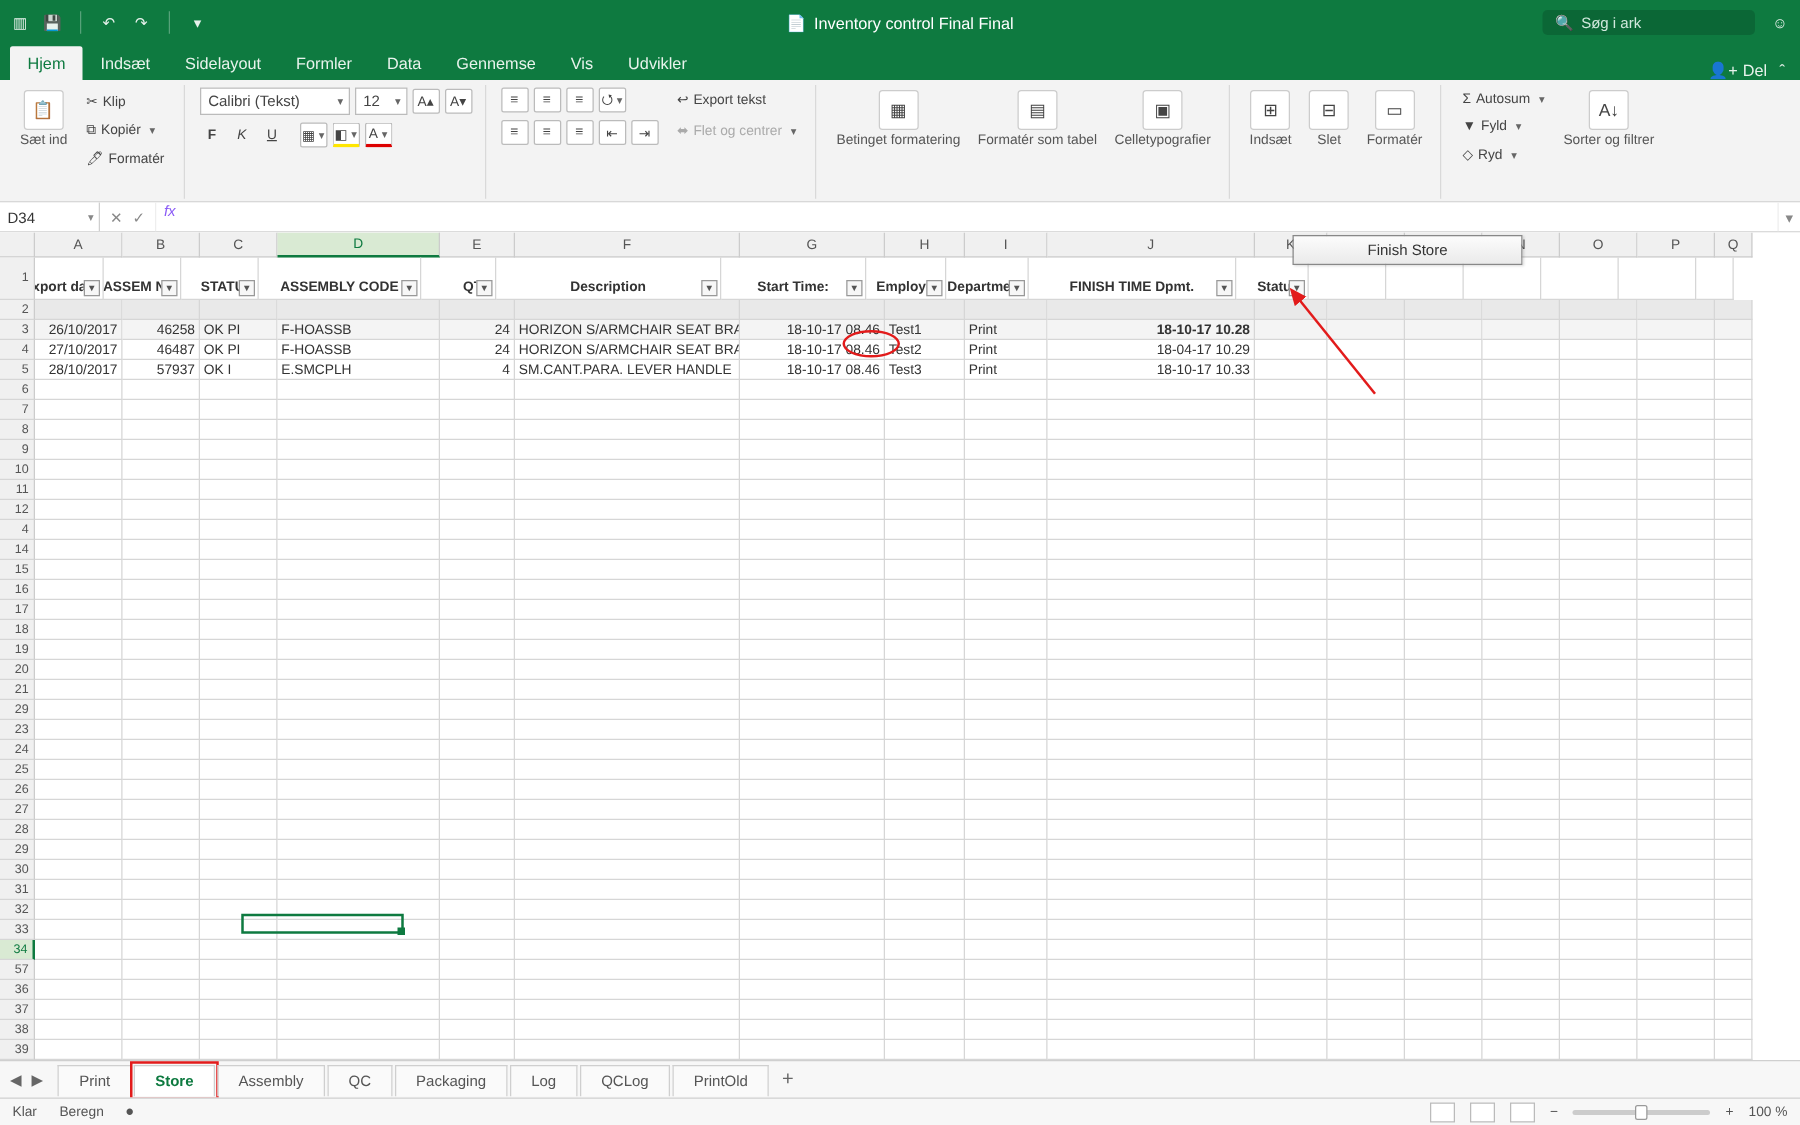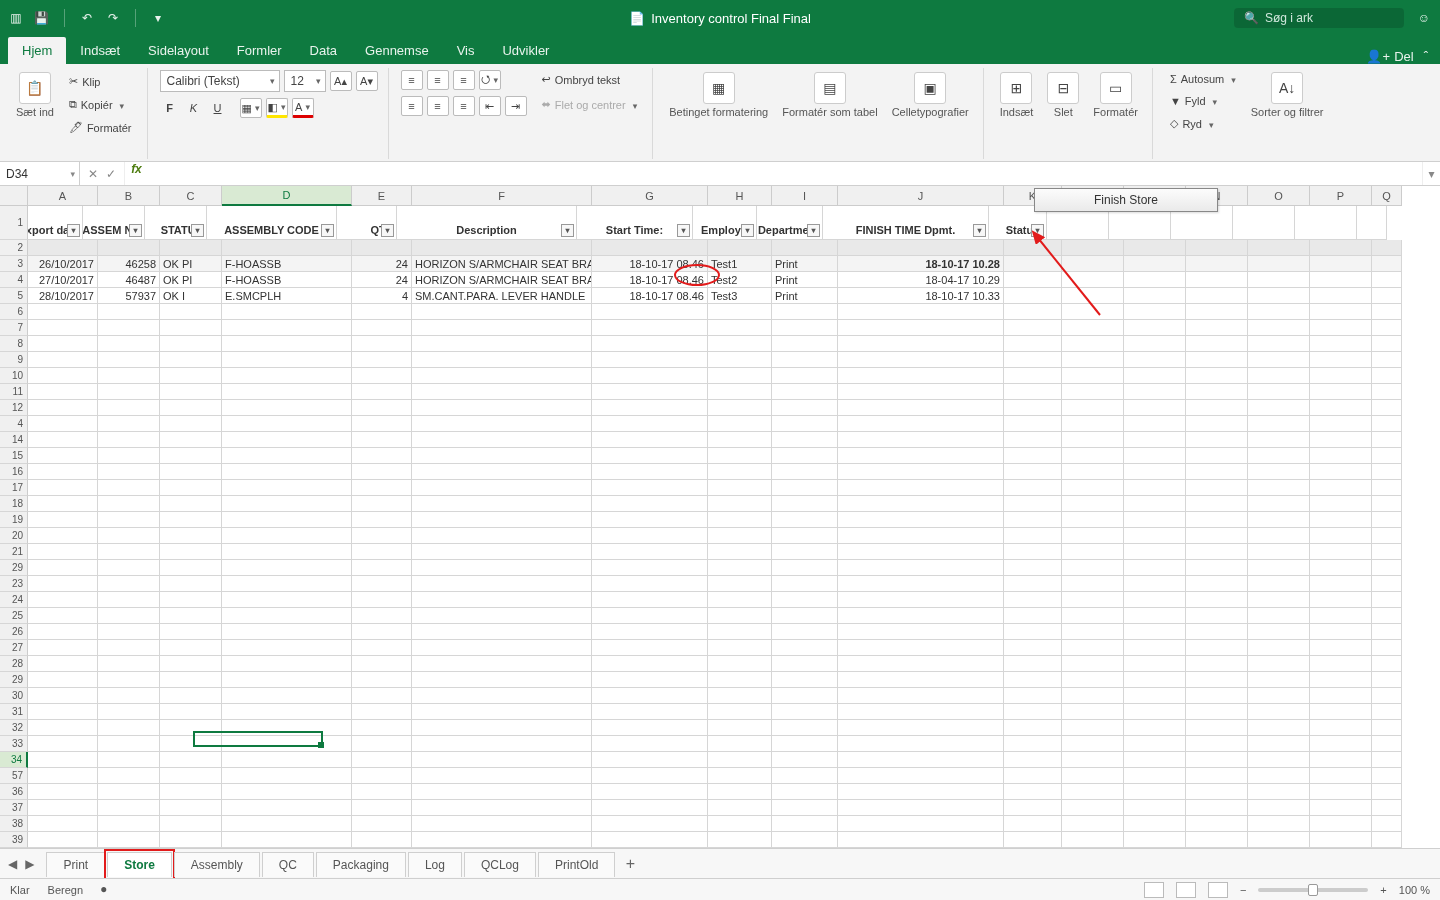--- a/index.html
+++ b/index.html
@@ -36,21 +36,21 @@
 .select-like { border: 1px solid #bbb; background: #fff; padding: 2px 18px 2px 6px; font-size: 12px; position: relative; height: 22px; display: flex; align-items: center; }
 .select-like::after { content: "▾"; position: absolute; right: 4px; font-size: 9px; color: #666; }
 .row { display: flex; gap: 4px; align-items: center; }
 .font-toggle { width: 20px; height: 20px; display: inline-flex; align-items: center; justify-content: center; }
 
 
 .fbar { height: 24px; border-bottom: 1px solid #cfcfcf; display: flex; align-items: stretch; background: #fff; font-size: 12px; }
 .namebox { width: 80px; border-right: 1px solid #cfcfcf; display: flex; align-items: center; padding: 0 6px; position: relative; }
 .namebox::after { content: "▾"; position: absolute; right: 4px; font-size: 9px; color: #888; }
 .fbar .fx-btns { display: flex; align-items: center; gap: 8px; padding: 0 8px; color: #888; border-right: 1px solid #eee; }
-.fbar .fx { font-style: italic; color: #4d7c0f; padding: 0 6px; font-weight: bold; }
+.fbar .fx { font-style: italic; color: #8b5cf6; padding: 0 6px; }
 .fbar .formula { flex: 1; padding: 0 6px; display: flex; align-items: center; }
 .fbar .expand { width: 18px; border-left: 1px solid #eee; display:flex; align-items:center; justify-content:center; color:#888;}
 
 
 .grid-wrap { position: absolute; top: 186px; left: 0; right: 0; bottom: 52px; overflow: hidden; background: #fff; }
 .corner { position: absolute; left: 0; top: 0; width: 28px; height: 20px; background: #f0f0f0; border-right: 1px solid #ccc; border-bottom: 1px solid #ccc; }
 .col-headers { position: absolute; left: 28px; top: 0; right: 0; height: 20px; display: flex; }
 .col-h { background: #f0f0f0; border-right: 1px solid #ccc; border-bottom: 1px solid #ccc; display: flex; align-items: center; justify-content: center; font-size: 11px; color: #555; }
 .col-h.sel { background: #d9ead3; color: #0e7a40; border-bottom: 2px solid #0e7a40; }
 .row-headers { position: absolute; left: 0; top: 20px; width: 28px; bottom: 0; }
@@ -207,21 +207,21 @@
           <div class="iconbox">≡</div>
           <div class="iconbox">≡</div>
           <div class="iconbox">≡</div>
           <div class="iconbox">⇤</div>
           <div class="iconbox">⇥</div>
         </div>
       </div>
       <div style="display:flex;flex-direction:column;gap:6px">
         <div class="btn">
             <span>↩</span>
-            <span>Ombryd tekst</span>
+            <span>Export tekst</span>
           </div>
         <div class="btn" style="color:#aaa">
             <span>⬌</span>
             <span>Flet og centrer</span>
             <span class="dd-caret"></span>
           </div>
       </div>
     </div>
   </div>
 

